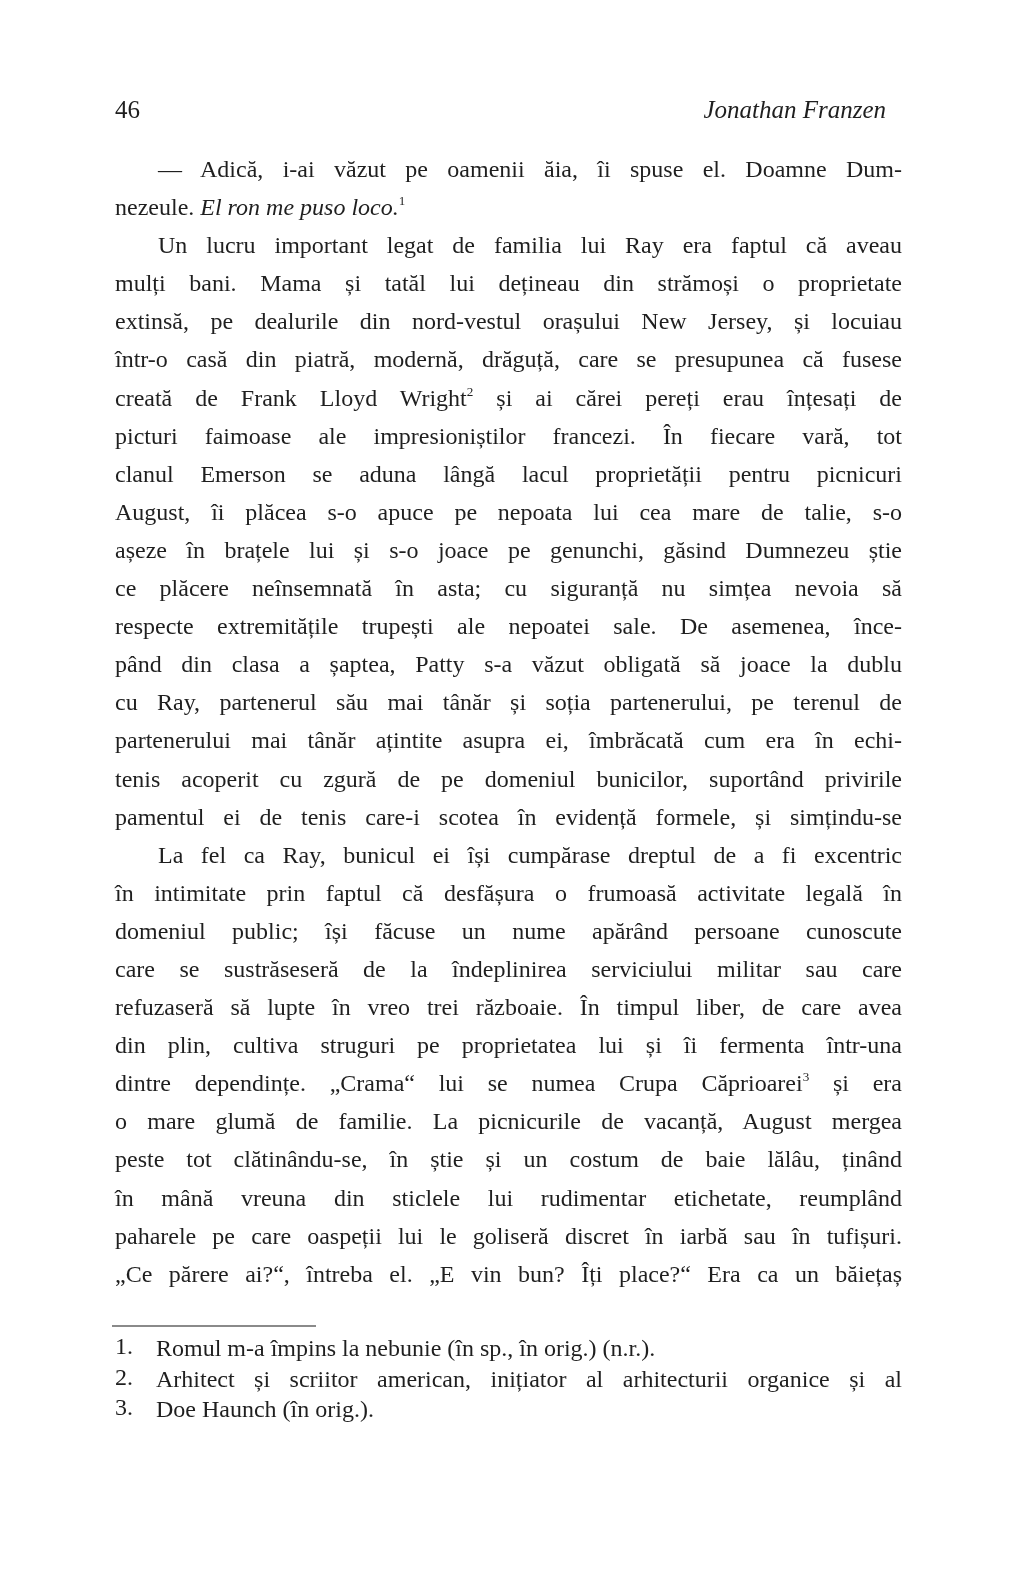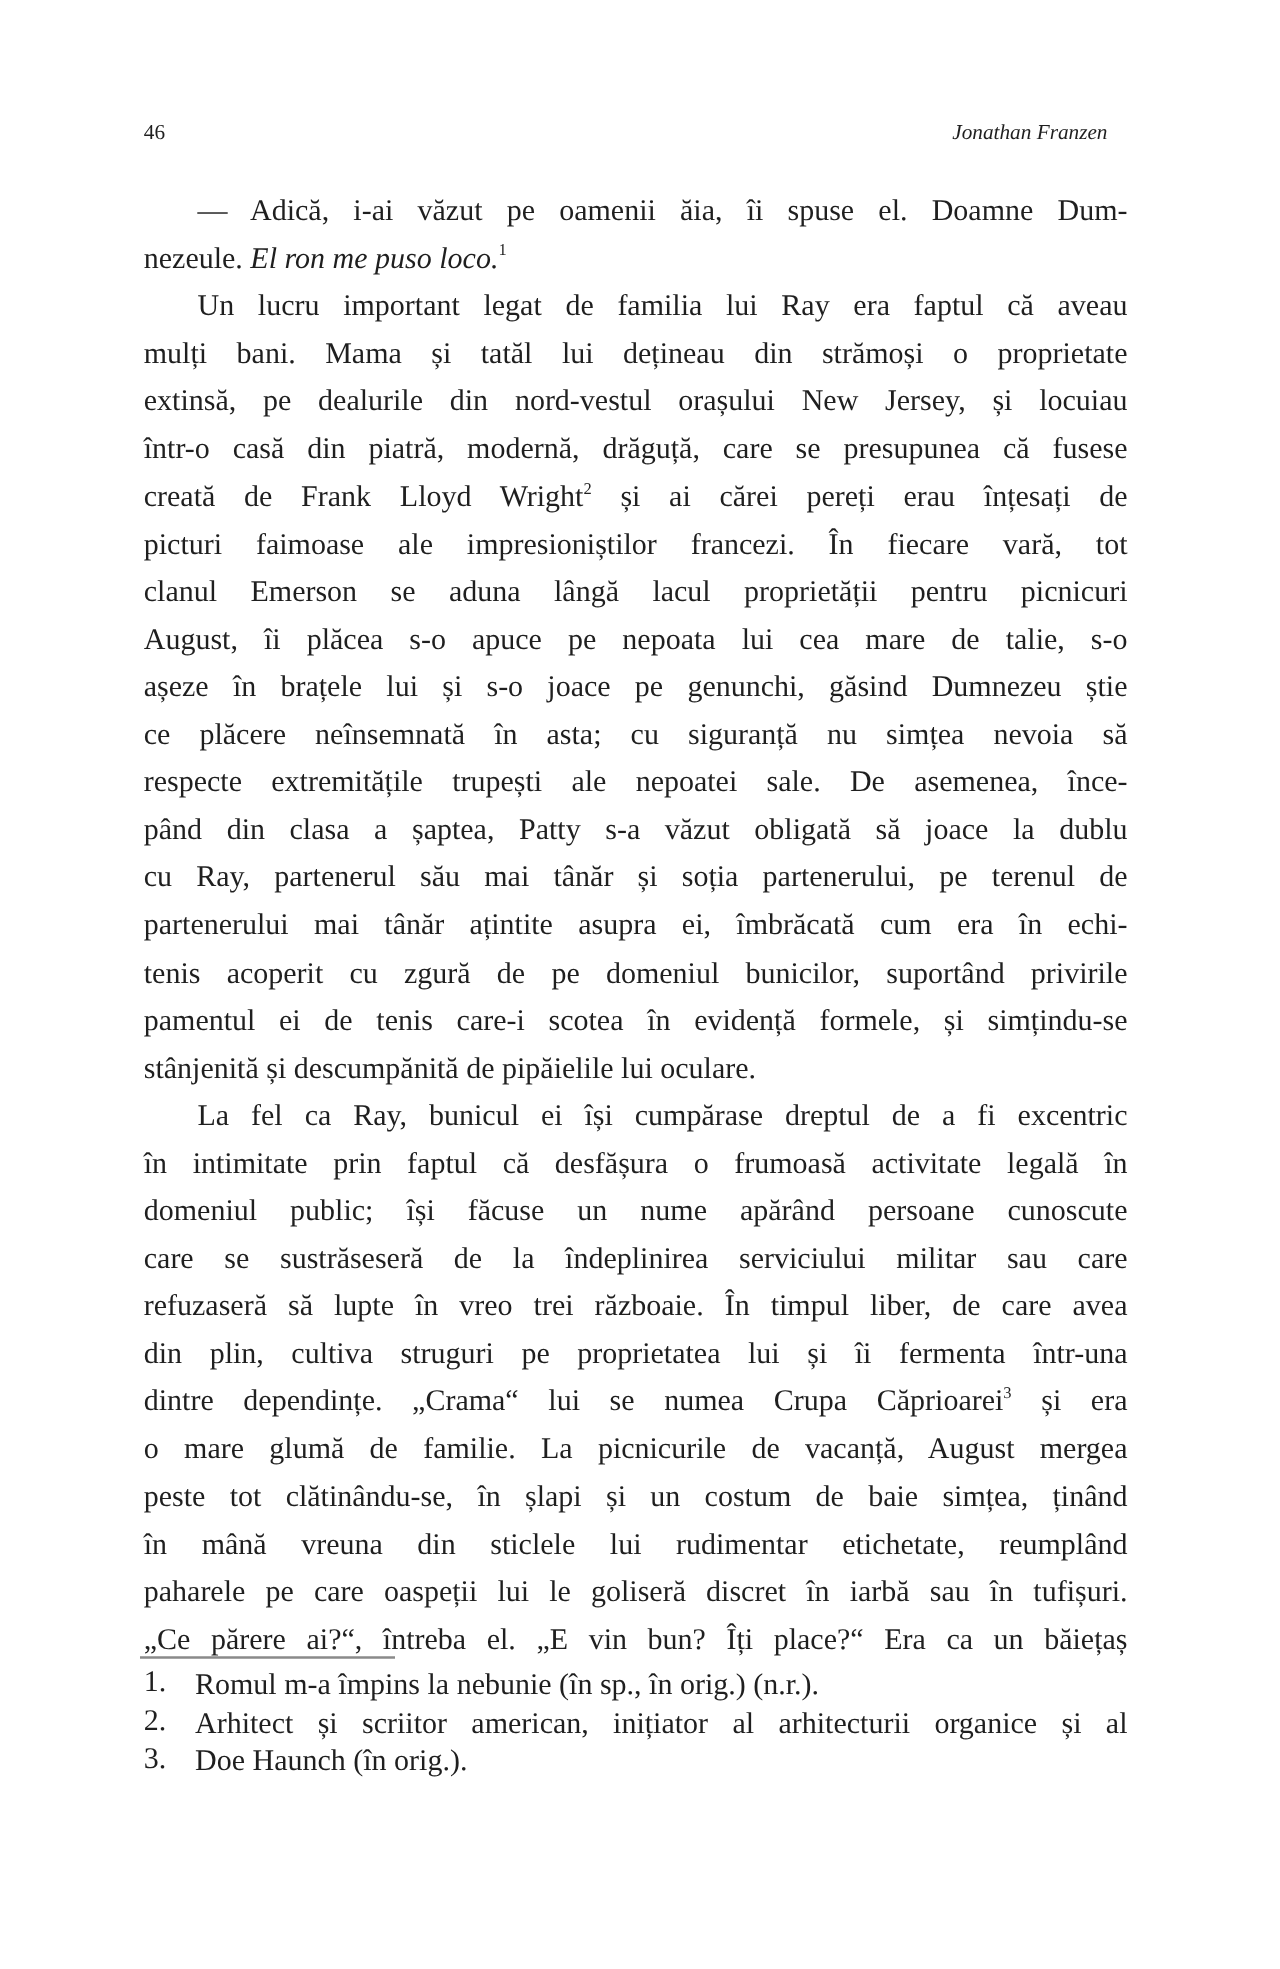--- a/index.html
+++ b/index.html
@@ -1,19 +1,19 @@
 <!DOCTYPE html>
 <html><head>
 <meta charset="utf-8">
 <style>
   html, body { margin: 0; padding: 0; background: #ffffff; }
   body { width: 1024px; height: 1575px; position: relative; overflow: hidden;
          font-family: "Liberation Serif", "DejaVu Serif", serif; color: #1f1f1f; }
   .running-head { position: absolute; top: 96px; left: 115px; width: 787px; height: 34px;
-                  font-size: 17px; }
+                  font-size: 25px; }
   .page-number { position: absolute; left: 0; top: 0; }
   .author { position: absolute; right: 16px; top: 0; font-style: italic; }
   .body-text { position: absolute; top: 150px; left: 115px; width: 787px; }
   .line { display: block; height: 38.1px; line-height: 38.1px; font-size: 24px;
           text-align: justify; text-align-last: justify; white-space: nowrap; overflow: visible; }
   .line.last { text-align-last: left; }
   .line.indent { text-indent: 43px; }
   sup { font-size: 0.55em; vertical-align: 0.75em; line-height: 0; }
   .it { font-style: italic; }
   .footnote-rule { position: absolute; top: 1325px; left: 112px; width: 204px; height: 0;
@@ -44,30 +44,29 @@
     <div class="line"><span>clanul Emerson se aduna lângă lacul proprietății pentru picnicuri</span></div>
     <div class="line"><span>August, îi plăcea s-o apuce pe nepoata lui cea mare de talie, s-o</span></div>
     <div class="line"><span>așeze în brațele lui și s-o joace pe genunchi, găsind Dumnezeu știe</span></div>
     <div class="line"><span>ce plăcere neînsemnată în asta; cu siguranță nu simțea nevoia să</span></div>
     <div class="line"><span>respecte extremitățile trupești ale nepoatei sale. De asemenea, înce-</span></div>
     <div class="line"><span>pând din clasa a șaptea, Patty s-a văzut obligată să joace la dublu</span></div>
     <div class="line"><span>cu Ray, partenerul său mai tânăr și soția partenerului, pe terenul de</span></div>
     <div class="line"><span>partenerului mai tânăr ațintite asupra ei, îmbrăcată cum era în echi-</span></div>
     <div class="line"><span>tenis acoperit cu zgură de pe domeniul bunicilor, suportând privirile</span></div>
     <div class="line"><span>pamentul ei de tenis care-i scotea în evidență formele, și simțindu-se</span></div>
-    <div class="line last"><span>stânjenită și descumpănită de pipăielile lui oculare.</span></div>
     <div class="line indent"><span>La fel ca Ray, bunicul ei își cumpărase dreptul de a fi excentric</span></div>
     <div class="line"><span>în intimitate prin faptul că desfășura o frumoasă activitate legală în</span></div>
     <div class="line"><span>domeniul public; își făcuse un nume apărând persoane cunoscute</span></div>
     <div class="line"><span>care se sustrăseseră de la îndeplinirea serviciului militar sau care</span></div>
     <div class="line"><span>refuzaseră să lupte în vreo trei războaie. În timpul liber, de care avea</span></div>
     <div class="line"><span>din plin, cultiva struguri pe proprietatea lui și îi fermenta într-una</span></div>
     <div class="line"><span>dintre dependințe. „Crama“ lui se numea Crupa Căprioarei</span><sup>3</sup><span> și era</span></div>
     <div class="line"><span>o mare glumă de familie. La picnicurile de vacanță, August mergea</span></div>
-    <div class="line"><span>peste tot clătinându-se, în șlapi și un costum de baie simțea, ținând</span></div>
+    <div class="line"><span>peste tot clătinându-se, în știe și un costum de baie lălâu, ținând</span></div>
     <div class="line"><span>în mână vreuna din sticlele lui rudimentar etichetate, reumplând</span></div>
     <div class="line"><span>paharele pe care oaspeții lui le goliseră discret în iarbă sau în tufișuri.</span></div>
     <div class="line"><span>„Ce părere ai?“, întreba el. „E vin bun? Îți place?“ Era ca un băiețaș</span></div>
   </div>
 
 <div class="footnote-rule"></div>
 <div class="footnotes" id="footnotes">
     <div class="fn">
       <span class="fn-num">1.</span>
       <span class="fn-line last">Romul m-a împins la nebunie (în sp., în orig.) (n.r.).</span>

